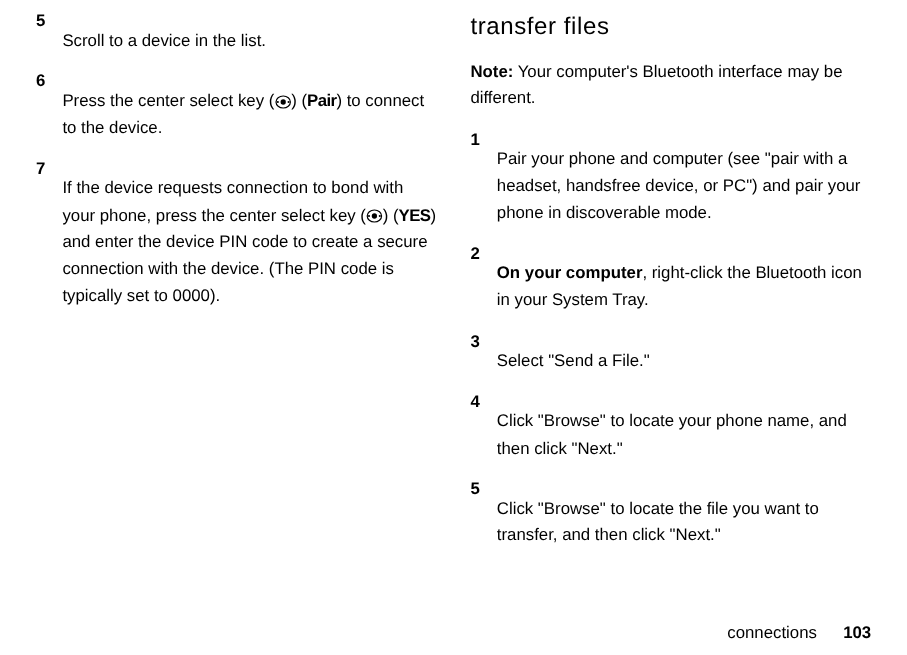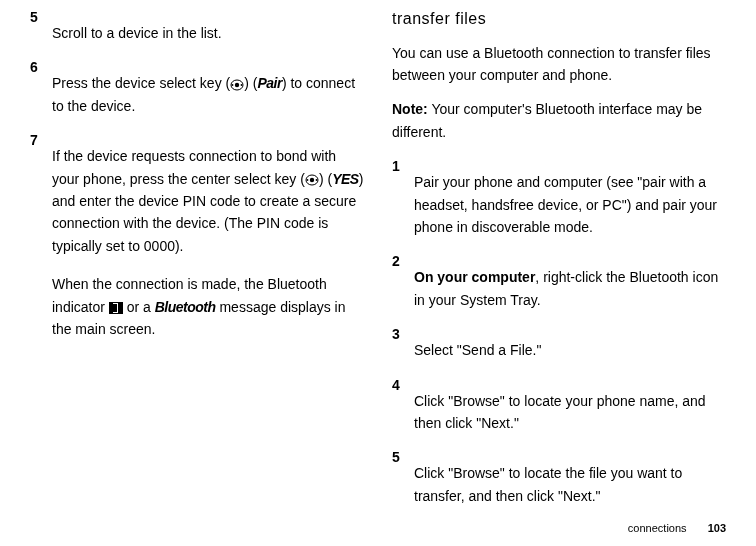--- a/index.html
+++ b/index.html
@@ -34,32 +34,31 @@
       flex: 1;
     }
     .step-body p {
       margin-bottom: 12px;
       margin-top: 16px;
     }
     .step-body p:last-child {
       margin-bottom: 0;
     }
     h2 {
-      font-size: 16px;
+      font-size: 20px;
       font-weight: normal;
       letter-spacing: 0.5px;
       margin-bottom: 10px;
     }
     .bold { font-weight: bold; text-align: center; }
     .condensed {
       font-family: Arial, sans-serif;
       font-weight: bold;
       font-stretch: condensed;
       letter-spacing: -0.5px;
-      font-style: italic;
     }
     .icon-key {
       display: inline-flex;
       align-items: center;
       vertical-align: middle;
     }
     .icon-key svg { display: block; }
     .bt-indicator {
       display: inline-block;
       width: 14px;
@@ -74,21 +73,21 @@
       left: 4px; top: 1px;
       width: 4px; height: 8px;
       border: 1px solid #fff;
       border-left: none;
       transform: skewY(0deg);
     }
     .footer {
       position: absolute;
       bottom: 8px;
       right: 30px;
-      font-size: 11px;
+      font-size: 14px;
     }
     .footer .section { margin-right: 18px; }
     .footer .pagenum { font-weight: bold; }
     .intro { margin-bottom: 12px; }
   </style>
 </head>
 <body>
 
 <div class="columns">
 
@@ -98,21 +97,21 @@
       <div class="step-num">5</div>
       <div class="step-body">
         <p>Scroll to a device in the list.</p>
       </div>
     </div>
 
     <div class="step">
       <div class="step-num">6</div>
       <div class="step-body">
         <p>
-          <span>Press the device select key (</span><span class="icon-key">
+          <span>Press the center select key (</span><span class="icon-key">
               <svg width="14" height="12" viewBox="0 0 14 12">
                 <ellipse cx="7" cy="6" rx="6" ry="5" fill="none" stroke="#000" stroke-width="1"></ellipse>
                 <circle cx="7" cy="6" r="2.2" fill="#000"></circle>
                 <circle cx="2.5" cy="6" r="0.9" fill="#000"></circle>
                 <circle cx="11.5" cy="6" r="0.9" fill="#000"></circle>
               </svg>
             </span><span>) (</span><span class="condensed">Pair</span><span>) to connect to the device.</span>
         </p>
       </div>
     </div>
@@ -123,31 +122,27 @@
         <p>
           <span>If the device requests connection to bond with your phone, press the center select key (</span><span class="icon-key">
               <svg width="14" height="12" viewBox="0 0 14 12">
                 <ellipse cx="7" cy="6" rx="6" ry="5" fill="none" stroke="#000" stroke-width="1"></ellipse>
                 <circle cx="7" cy="6" r="2.2" fill="#000"></circle>
                 <circle cx="2.5" cy="6" r="0.9" fill="#000"></circle>
                 <circle cx="11.5" cy="6" r="0.9" fill="#000"></circle>
               </svg>
             </span><span>) (</span><span class="condensed">YES</span><span>) </span><span>and enter the device PIN code to create a secure connection with the device. (The PIN code is typically set to 0000).</span>
         </p>
-        <p>
-          <span>When the connection is made, the Bluetooth indicator </span><span class="bt-indicator"></span><span> or a </span><span class="condensed">Bluetooth</span><span> message displays in the main screen.</span>
-        </p>
       </div>
     </div>
 
   </div>
 
   <div class="col">
     <h2>transfer files</h2>
-    <p class="intro">You can use a Bluetooth connection to transfer files between your computer and phone.</p>
     <p class="intro">
       <span class="bold">Note:</span><span> Your computer's Bluetooth interface may be different.</span>
     </p>
 
     <div class="step">
       <div class="step-num">1</div>
       <div class="step-body">
         <p>Pair your phone and computer (see "pair with a headset, handsfree device, or PC") and pair your phone in discoverable mode.</p>
       </div>
     </div>

